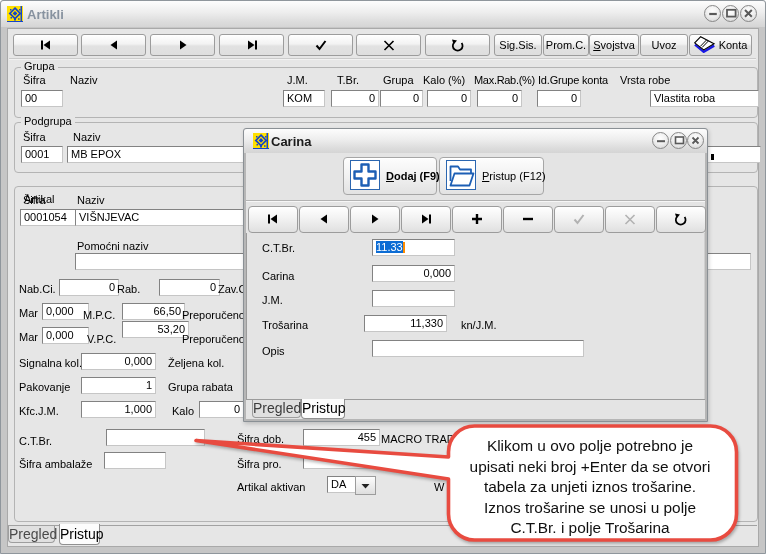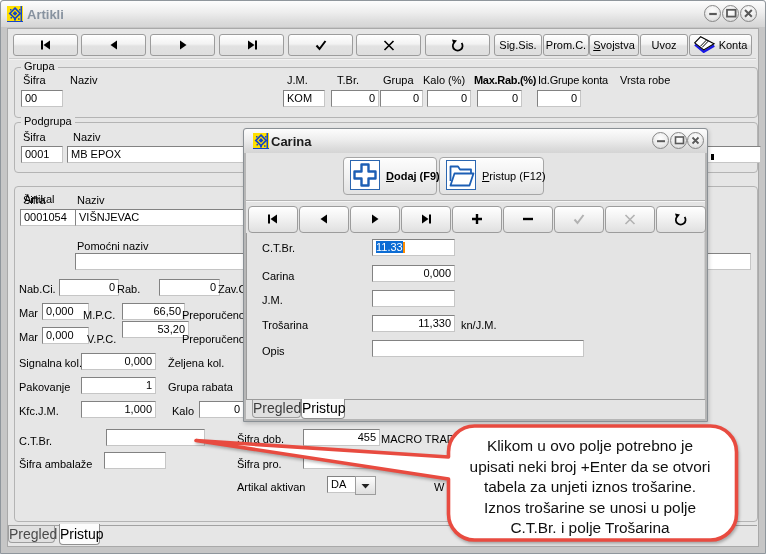--- a/index.html
+++ b/index.html
@@ -83,30 +83,31 @@
 <div class="abs" style="left:9px;top:59px;width:747px;height:1px;background:#f2f2f2;"></div>
 
 <div class="gb" style="left:14px;top:67px;width:742px;height:49px;"></div>
 <div class="gblbl" style="left:21px;top:61px;">Grupa</div>
 <div class="lbl" style="left:23px;top:74px;">Šifra</div>
 <div class="lbl" style="left:70px;top:74px;">Naziv</div>
 <div class="lbl" style="left:287px;top:74px;">J.M.</div>
 <div class="lbl" style="left:337px;top:74px;">T.Br.</div>
 <div class="lbl" style="left:383px;top:74px;">Grupa</div>
 <div class="lbl" style="left:423px;top:74px;">Kalo (%)</div>
-<div class="lbl" style="left:474px;top:74px;letter-spacing:-0.3px;font-weight:bold;">Max.Rab.(%)</div>
+<div class="lbl" style="left:474px;top:74px;letter-spacing:-0.3px;">Max.Rab.(%)</div>
 <div class="lbl" style="left:538px;top:74px;letter-spacing:-0.2px;">Id.Grupe konta</div>
 <div class="lbl" style="left:620px;top:74px;">Vrsta robe</div>
 <div class="inp" style="left:21px;top:90px;width:34px;">00</div>
 <div class="inp" style="left:283px;top:90px;width:34px;">KOM</div>
 <div class="inp num" style="left:331px;top:90px;width:40px;">0</div>
 <div class="inp num" style="left:380px;top:90px;width:35px;">0</div>
 <div class="inp num" style="left:427px;top:90px;width:36px;">0</div>
 <div class="inp num" style="left:477px;top:90px;width:37px;">0</div>
 <div class="inp num" style="left:537px;top:90px;width:36px;">0</div>
+<div class="inp" style="left:650px;top:90px;width:101px;">Vlastita roba</div>
 
 <div class="gb" style="left:14px;top:122px;width:742px;height:49px;"></div>
 <div class="gblbl" style="left:21px;top:116px;">Podgrupa</div>
 <div class="lbl" style="left:23px;top:131px;">Šifra</div>
 <div class="lbl" style="left:73px;top:131px;">Naziv</div>
 <div class="inp" style="left:21px;top:146px;width:34px;">0001</div>
 <div class="inp" style="left:67px;top:146px;width:686px;">MB EPOX</div>
 <div class="abs" style="left:711px;top:154px;width:3px;height:6px;background:#000;"></div>
 
 <div class="gb" style="left:14px;top:186px;width:742px;height:334px;"></div>
@@ -238,21 +239,21 @@
   <div class="abs" style="left:2px;top:104px;width:1px;height:166px;background:#9b9b9b;"></div>
   <div class="abs" style="left:460px;top:104px;width:1px;height:166px;background:#cfcfcf;"></div>
 
   <div class="lbl" style="left:18px;top:113px;">C.T.Br.</div>
   <div class="inp" style="left:128px;top:110px;width:75px;"><span style="background:#0c6cd4;color:#fff;">11.33</span><span style="display:inline-block;width:2px;height:11px;background:#ff8c00;vertical-align:-2px;"></span></div>
   <div class="lbl" style="left:18px;top:141px;">Carina</div>
   <div class="inp num" style="left:128px;top:136px;width:75px;">0,000</div>
   <div class="lbl" style="left:18px;top:165px;">J.M.</div>
   <div class="inp" style="left:128px;top:161px;width:75px;"></div>
   <div class="lbl" style="left:18px;top:190px;">Trošarina</div>
-  <div class="inp num" style="left:128px;top:186px;width:75px;">11,330</div>
+  <div class="inp num" style="left:120px;top:186px;width:75px;">11,330</div>
   <div class="lbl" style="left:217px;top:190px;">kn/J.M.</div>
   <div class="lbl" style="left:18px;top:216px;">Opis</div>
   <div class="inp" style="left:128px;top:211px;width:204px;"></div>
 
   <div class="abs" style="left:2px;top:270px;width:459px;height:1px;background:#9b9b9b;"></div>
   <div class="tab" style="left:8px;top:271px;width:47px;height:17px;background:#e0e0e0;color:#3c3c3c;line-height:17px;">Pregled</div>
   <div class="tab" style="left:57px;top:270px;width:42px;height:19px;background:#fcfcfc;color:#000;line-height:19px;border-color:#909090;">Pristup</div>
 </div>
 
 <svg class="abs" style="left:0;top:0;z-index:30;" width="766" height="554">

